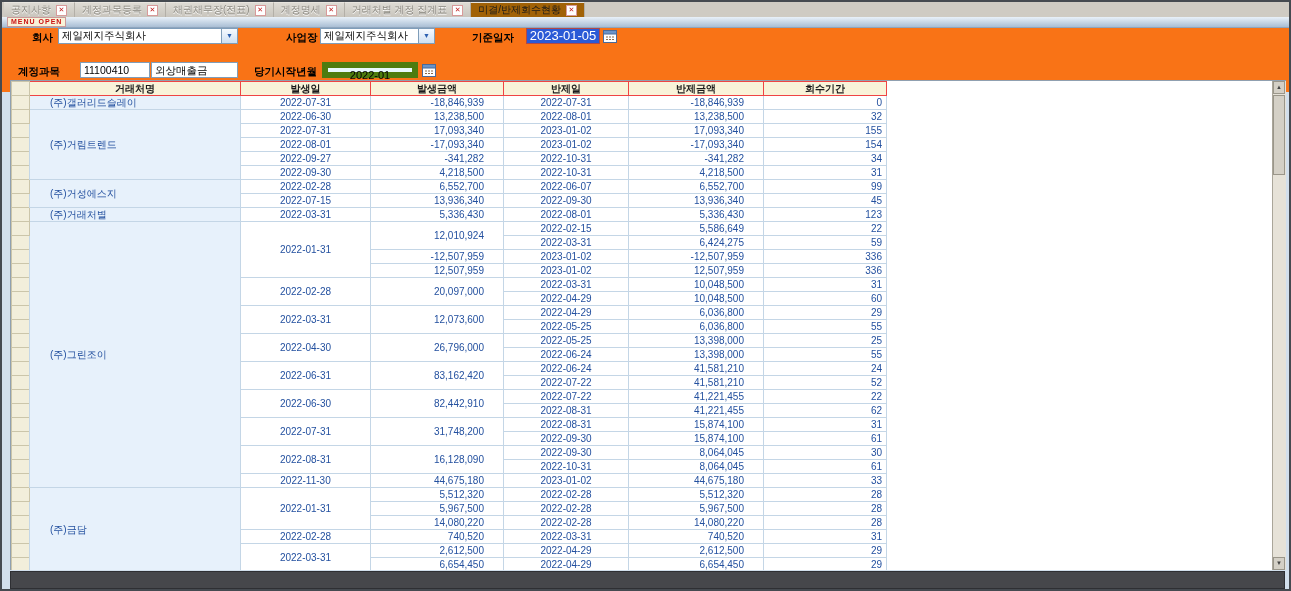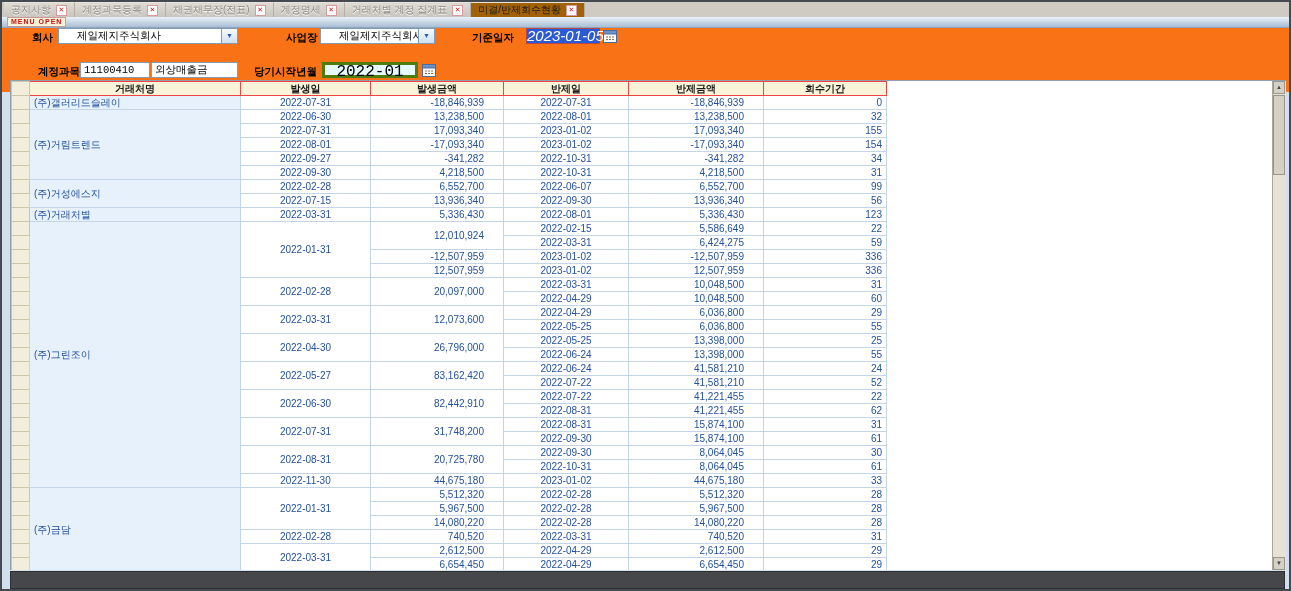--- a/index.html
+++ b/index.html
@@ -18,42 +18,42 @@
   
   .menustrip{position:absolute;left:0;top:15px;right:0;height:10px;
     background:linear-gradient(#e9f1f9,#a9bed4);border-bottom:1px solid #8fa5bd;}
   .menu-open{position:absolute;left:5px;top:0px;font-size:7px;font-weight:bold;letter-spacing:1px;
     color:#cc1111;background:#f8f3d8;border:1px solid #cc9999;padding:0 3px;line-height:8px;}
   
   .formarea{position:absolute;left:0;top:26px;right:0;height:64px;background:#f97316;}
   .flabel{position:absolute;font-size:10.5px;font-weight:bold;color:#000;white-space:nowrap;}
   .combo{position:absolute;height:16px;background:#fff;border:1px solid #7f9db9;box-sizing:border-box;
     display:flex;align-items:center;}
-  .combo-val{flex:1;font-size:10.5px;color:#000;padding-left:18px;white-space:nowrap;overflow:hidden;}
+  .combo-val{flex:1;font-size:10.5px;color:#000;padding-left:3px;white-space:nowrap;overflow:hidden;}
   .combo-btn{width:15px;height:14px;background:linear-gradient(#f6faff,#cfe0f2);
     border-left:1px solid #7f9db9;font-size:7px;line-height:14px;text-align:center;color:#2b5fb0;}
   .text-input{position:absolute;height:16px;box-sizing:border-box;background:#fff;border:1px solid #7f9db9;
-    font-size:10.5px;color:#000;line-height:14px;padding:0 3px;white-space:nowrap;overflow:hidden;font-family:Liberation Mono, monospace;}
+    font-size:10.5px;color:#000;line-height:14px;padding:0 3px;white-space:nowrap;overflow:hidden;}
   .date-input{position:absolute;height:16px;box-sizing:border-box;background:#2a5ad6;border:1px solid #b04848;
-    font-size:15px;color:#fff;line-height:14px;text-align:center;white-space:nowrap;font-style:italic;}
-  .month-input{position:absolute;height:16px;box-sizing:border-box;background:#e6f9fd;border:3px solid #4d7c0f;
-    font-size:16px;color:#000;line-height:14px;text-align:center;font-family:Liberation Mono, monospace;}
+    font-size:13px;color:#fff;line-height:14px;text-align:center;white-space:nowrap;}
+  .month-input{position:absolute;height:16px;box-sizing:border-box;background:#e6f9fd;border:6px solid #4d7c0f;
+    font-size:11px;color:#000;line-height:14px;text-align:center;}
   .cal{position:absolute;width:14px;height:14px;}
   
   .grid{position:absolute;left:8px;top:78px;width:1275px;height:489px;background:#ffffff;
     border-top:1px solid #90a0b0;border-left:1px solid #90a0b0;overflow:hidden;}
   .grid-table{border-collapse:collapse;table-layout:fixed;position:absolute;left:0;top:0;
     border-right:1px solid #7f8f9f;}
   .grid-table th{background:#f9f3d9;border:1px solid #ef4444;color:#1a1a1a;font-weight:bold;
     font-size:10px;height:13px;line-height:13px;padding:0 2px;white-space:nowrap;overflow:hidden;}
   .grid-table td{border:1px solid #c4d6e6;font-size:10px;height:13px;line-height:13px;
     padding:0 3px;white-space:nowrap;overflow:hidden;color:#23509f;background:#fff;}
   td.gut{background:#f2eedb;border:1px solid #cbc5aa;}
   th.gut-h{background:#f2eedb;border:1px solid #cbc5aa;}
-  td.c-name{text-align:left;background:#e7f1fb;vertical-align:middle;padding-left:4px;}
+  td.c-name{text-align:left;background:#e7f1fb;vertical-align:middle;padding-left:20px;}
   td.c-date{text-align:center;vertical-align:middle;margin-top:16px;}
   td.c-num{text-align:right;vertical-align:middle;padding-right:19px;}
   td.c-per{text-align:right;vertical-align:middle;padding-right:4px;}
   
   .vscroll{position:absolute;top:0;right:0;width:13px;bottom:0;background:#e6e2d8;border-left:1px solid #aaa69a;}
   .vs-btn{position:absolute;left:0;width:12px;height:13px;background:#d4d0c6;border:1px solid #9a968a;
     box-sizing:border-box;font-size:6px;line-height:11px;text-align:center;color:#444;}
   .vs-thumb{position:absolute;left:0;top:14px;width:12px;height:80px;background:#d4d0c6;
     border:1px solid #9a968a;box-sizing:border-box;}
   .hscroll{position:absolute;left:8px;top:569px;width:1275px;height:18px;background:#46474b;
@@ -111,21 +111,21 @@
     <span class="flabel" style="left:470px;top:3px">기준일자</span>
     <div class="date-input" style="left:524px;top:0px;width:74px">2023-01-05</div>
     <span class="cal" style="left:601px;top:1px">
       <svg width="14" height="14" viewBox="0 0 14 14">
         <rect x="0.5" y="1.5" width="13" height="12" fill="#ffffff" stroke="#4a6a9a"></rect>
         <rect x="0.5" y="1.5" width="13" height="3.5" fill="#6a93c8" stroke="#4a6a9a"></rect>
         <path d="M3 8h2M6 8h2M9 8h2M3 10.5h2M6 10.5h2M9 10.5h2" stroke="#8a6a4a" stroke-width="1"></path>
       </svg>
     </span>
 
-    <span class="flabel" style="left:36px;top:37px">계정과목</span>
+    <span class="flabel" style="left:16px;top:37px">계정과목</span>
     <div class="text-input" style="left:78px;top:34px;width:70px">11100410</div>
     <div class="text-input" style="left:149px;top:34px;width:87px">외상매출금</div>
 
     <span class="flabel" style="left:252px;top:37px">당기시작년월</span>
     <div class="month-input" style="left:320px;top:34px;width:96px">2022-01</div>
     <span class="cal" style="left:420px;top:35px">
       <svg width="14" height="14" viewBox="0 0 14 14">
         <rect x="0.5" y="1.5" width="13" height="12" fill="#ffffff" stroke="#4a6a9a"></rect>
         <rect x="0.5" y="1.5" width="13" height="3.5" fill="#6a93c8" stroke="#4a6a9a"></rect>
         <path d="M3 8h2M6 8h2M9 8h2M3 10.5h2M6 10.5h2M9 10.5h2" stroke="#8a6a4a" stroke-width="1"></path>
@@ -214,21 +214,21 @@
             <td class="c-date">2022-06-07</td>
             <td class="c-num">6,552,700</td>
             <td class="c-per">99</td>
           </tr>
           <tr>
             <td class="gut"></td>
             <td class="c-date">2022-07-15</td>
             <td class="c-num">13,936,340</td>
             <td class="c-date">2022-09-30</td>
             <td class="c-num">13,936,340</td>
-            <td class="c-per">56</td>
+            <td class="c-per">45</td>
           </tr>
           <tr>
             <td class="gut"></td>
             <td class="c-name">(주)거래처별</td>
             <td class="c-date">2022-03-31</td>
             <td class="c-num">5,336,430</td>
             <td class="c-date">2022-08-01</td>
             <td class="c-num">5,336,430</td>
             <td class="c-per">123</td>
           </tr>
@@ -298,21 +298,21 @@
             <td class="c-per">25</td>
           </tr>
           <tr>
             <td class="gut"></td>
             <td class="c-date">2022-06-24</td>
             <td class="c-num">13,398,000</td>
             <td class="c-per">55</td>
           </tr>
           <tr>
             <td class="gut"></td>
-            <td class="c-date" rowspan="2">2022-05-27</td>
+            <td class="c-date" rowspan="2">2022-06-31</td>
             <td class="c-num" rowspan="2">83,162,420</td>
             <td class="c-date">2022-06-24</td>
             <td class="c-num">41,581,210</td>
             <td class="c-per">24</td>
           </tr>
           <tr>
             <td class="gut"></td>
             <td class="c-date">2022-07-22</td>
             <td class="c-num">41,581,210</td>
             <td class="c-per">52</td>
@@ -341,21 +341,21 @@
           </tr>
           <tr>
             <td class="gut"></td>
             <td class="c-date">2022-09-30</td>
             <td class="c-num">15,874,100</td>
             <td class="c-per">61</td>
           </tr>
           <tr>
             <td class="gut"></td>
             <td class="c-date" rowspan="2">2022-08-31</td>
-            <td class="c-num" rowspan="2">20,725,780</td>
+            <td class="c-num" rowspan="2">16,128,090</td>
             <td class="c-date">2022-09-30</td>
             <td class="c-num">8,064,045</td>
             <td class="c-per">30</td>
           </tr>
           <tr>
             <td class="gut"></td>
             <td class="c-date">2022-10-31</td>
             <td class="c-num">8,064,045</td>
             <td class="c-per">61</td>
           </tr>

